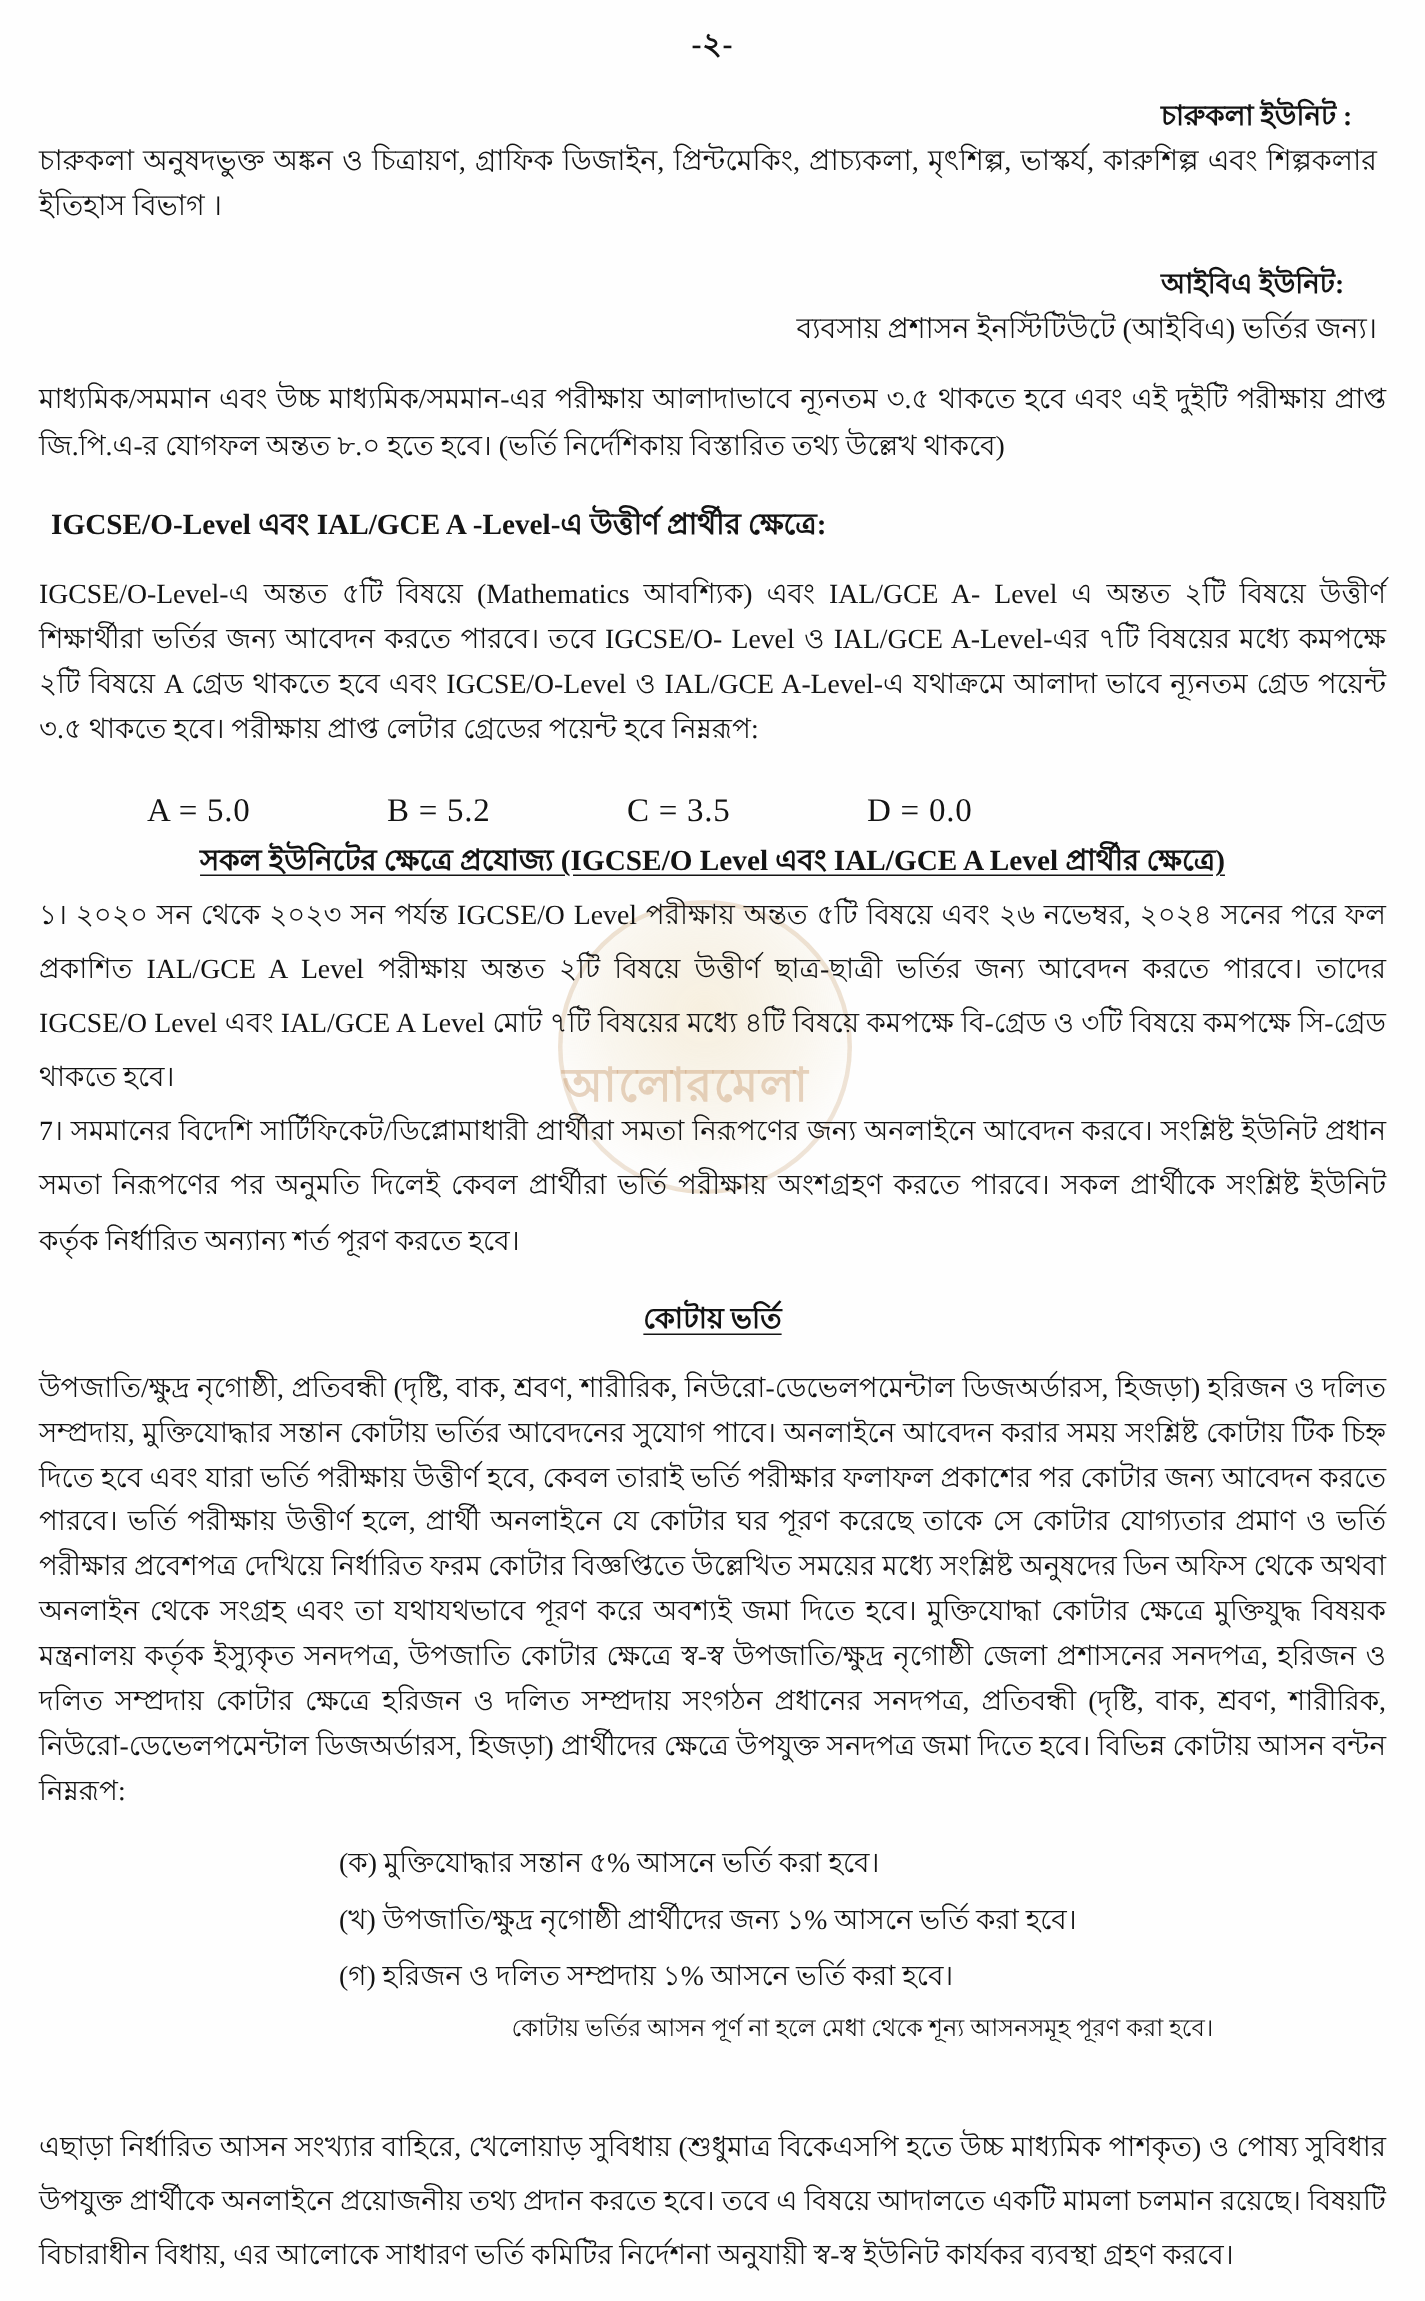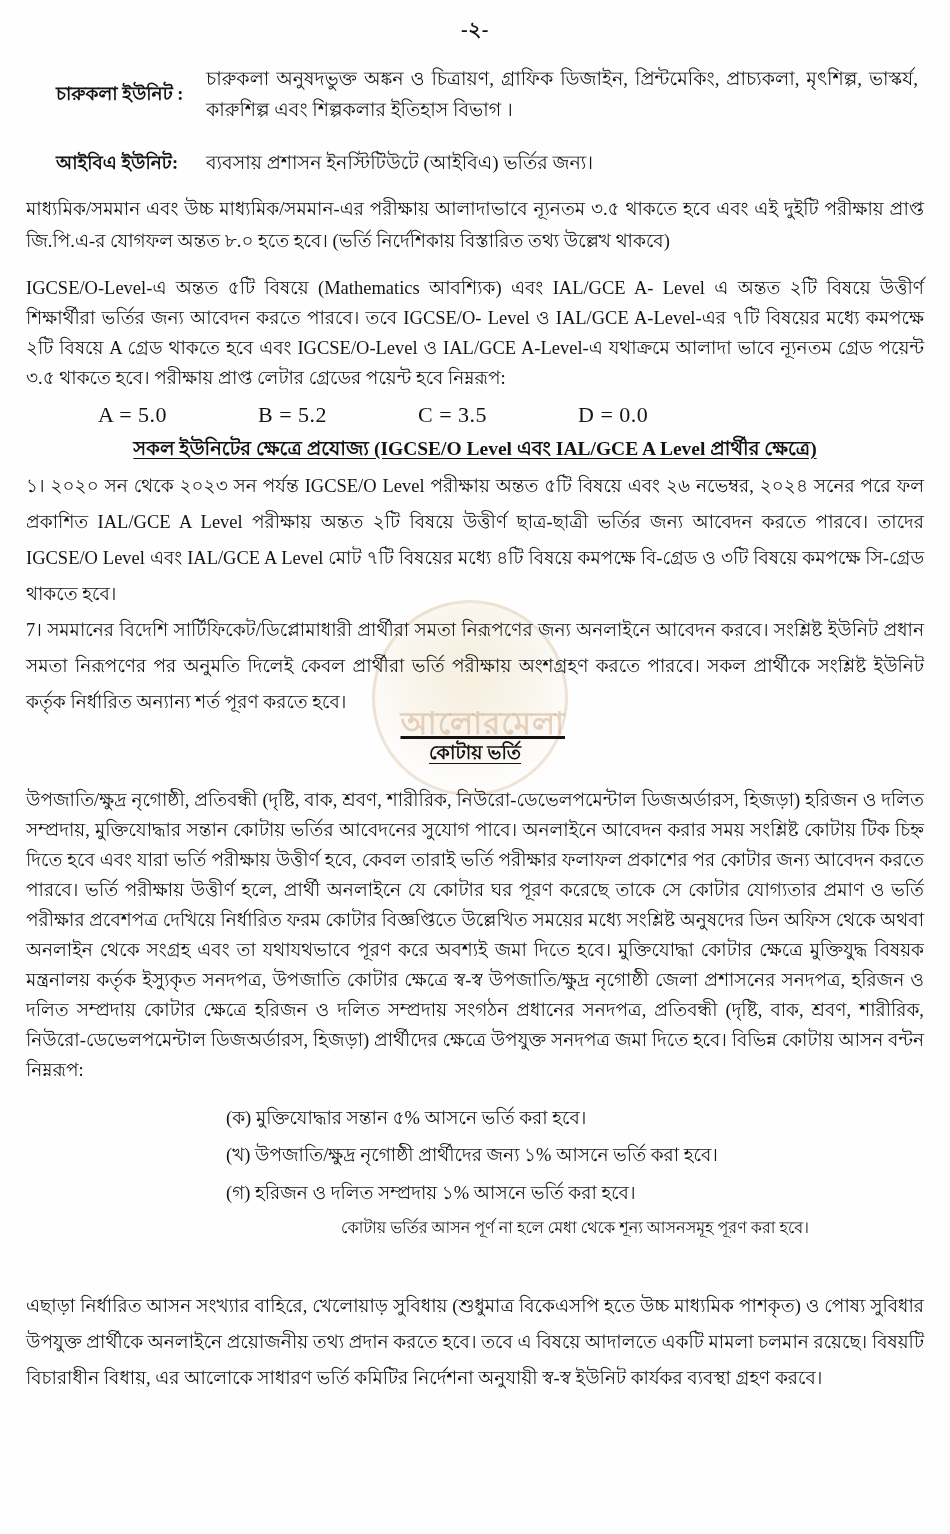--- a/index.html
+++ b/index.html
@@ -27,24 +27,23 @@
     height: 190px;
     border-radius: 50%;
     border: 3px solid rgba(206,170,128,0.30);
     background: radial-gradient(circle at 50% 38%,
                 rgba(240,226,196,0.55) 0%,
                 rgba(243,234,214,0.38) 45%,
                 rgba(250,246,238,0.12) 72%,
                 rgba(255,255,255,0) 100%);
     display: flex;
     align-items: flex-end;
-    justify-content: flex-end;
+    justify-content: flex-start;
     pointer-events: none;
     z-index: 0;
-    text-decoration: underline;
   }
   .watermark .wm-text {
     font-family: "Liberation Sans", sans-serif;
     font-size: 31px;
     font-weight: 700;
     color: rgba(197,150,106,0.40);
     letter-spacing: 1px;
     padding-bottom: 42px;
     white-space: nowrap;
   }
@@ -61,22 +60,23 @@
     font-size: 20px;
     font-weight: 700;
     padding-top: 14px;
     letter-spacing: 0.5px;
     height: 28px;
   }
 
   
   .unit-row {
     display: flex;
-    align-items: center;
+    align-items: flex-end;
     margin-top: 22px;
+    flex-direction: column;
   }
   .unit-label {
     flex: 0 0 auto;
     font-weight: 700;
     font-size: 18.5px;
     padding-left: 30px;
     width: 180px;
     box-sizing: border-box;
     line-height: 1.55;
   }
@@ -133,21 +133,21 @@
     margin-top: 18px;
     margin-bottom: 6px;
   }
   .quota-head span {
     text-decoration: underline;
     text-underline-offset: 4px;
   }
 
   
   .grades {
-    margin-top: 8px;
+    margin-top: 24px;
     font-size: 22px;
     display: flex;
     padding-left: 72px;
     letter-spacing: 0.5px;
   }
   .grades .g { width: 160px; }
 
   
   .quota-list {
     margin-top: 14px;
@@ -185,20 +185,21 @@
     </div>
 
 
     <div class="unit-row iba">
       <div class="unit-label">আইবিএ ইউনিট:</div>
       <div class="unit-desc">ব্যবসায় প্রশাসন ইনস্টিটিউটে (আইবিএ) ভর্তির জন্য।</div>
     </div>
 
     <div class="para">মাধ্যমিক/সমমান এবং উচ্চ মাধ্যমিক/সমমান-এর পরীক্ষায় আলাদাভাবে ন্যূনতম ৩.৫ থাকতে হবে এবং এই দুইটি পরীক্ষায় প্রাপ্ত জি.পি.এ-র যোগফল অন্তত ৮.০ হতে হবে। (ভর্তি নির্দেশিকায় বিস্তারিত তথ্য উল্লেখ থাকবে)</div>
 
+    <div class="sec-head">IGCSE/O-Level এবং IAL/GCE A -Level-এ উত্তীর্ণ প্রার্থীর ক্ষেত্রে:</div>
     <div class="para tight">IGCSE/O-Level-এ অন্তত ৫টি বিষয়ে (Mathematics আবশ্যিক) এবং IAL/GCE A- Level এ অন্তত ২টি বিষয়ে উত্তীর্ণ শিক্ষার্থীরা ভর্তির জন্য আবেদন করতে পারবে। তবে IGCSE/O- Level ও IAL/GCE A-Level-এর ৭টি বিষয়ের মধ্যে কমপক্ষে ২টি বিষয়ে A গ্রেড থাকতে হবে এবং IGCSE/O-Level ও IAL/GCE A-Level-এ যথাক্রমে আলাদা ভাবে ন্যূনতম গ্রেড পয়েন্ট ৩.৫ থাকতে হবে। পরীক্ষায় প্রাপ্ত লেটার গ্রেডের পয়েন্ট হবে নিম্নরূপ:</div>
 
     <div class="grades">
       <div class="g">A = 5.0</div>
       <div class="g">B = 5.2</div>
       <div class="g">C = 3.5</div>
       <div class="g">D = 0.0</div>
     </div>
 
     <div class="sec-head-center center-head">

